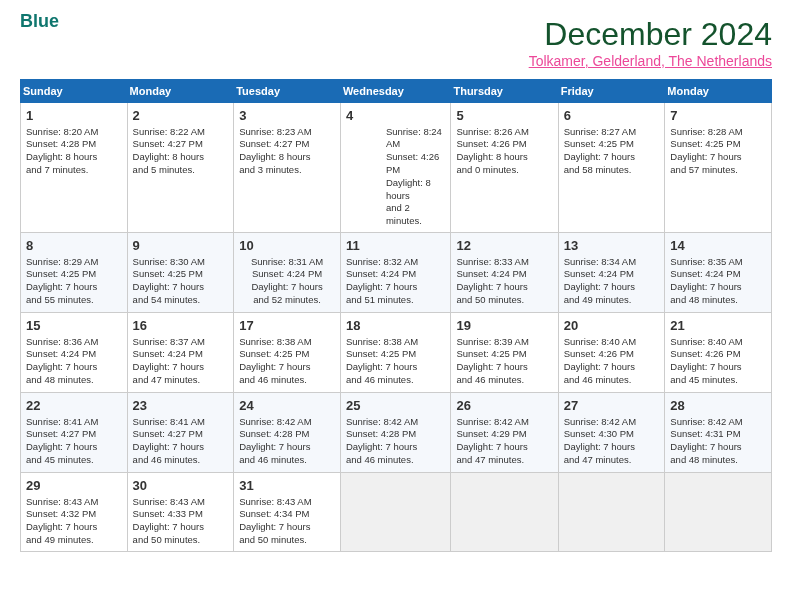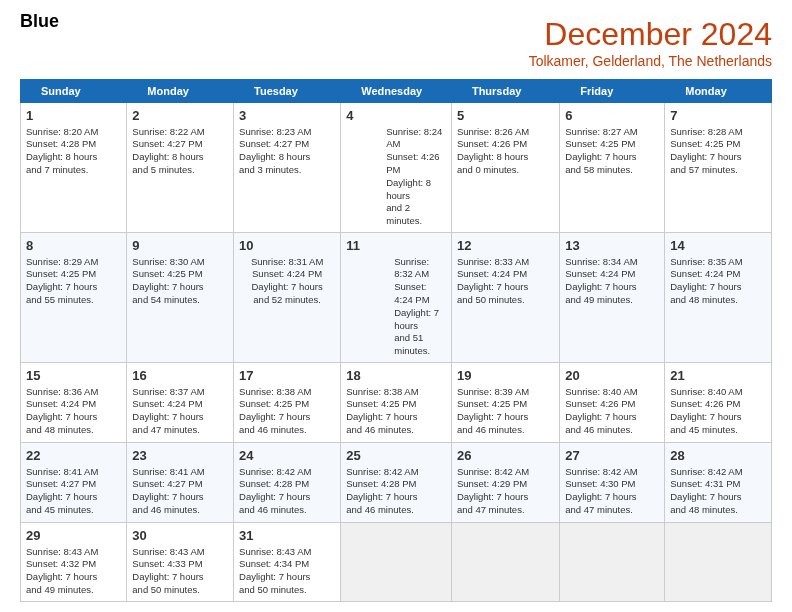--- a/index.html
+++ b/index.html
@@ -37,38 +37,39 @@
     .logo-icon {
       width: 28px;
       height: 28px;
       margin-left: 2px;
     }
     .title-section {
       text-align: right;
     }
     .month-title {
       font-size: 32px;
-      color: #c2410c;
+      color: #14532d;
       font-weight: normal;
       text-align: right;
     }
     .subtitle {
       font-size: 14px;
-      color: #c2410c;
+      color: #ec4899;
+      text-decoration: underline;
     }
     .calendar-table {
       width: 100%;
       border-collapse: collapse;
       font-size: 10px;
     }
     .calendar-table th {
       background-color: #1a6bb5;
       color: white;
       text-align: left;
-      padding: 5px 20px;
+      padding: 5px 2px;
       font-size: 11px;
       font-weight: bold;
       border: 1px solid #1a6bb5;
     }
     .calendar-table td {
       border: 1px solid #ccc;
       vertical-align: top;
       padding: 4px 5px;
       height: 80px;
       width: 113px;
@@ -97,21 +98,21 @@
       height: 70px;
     }
   </style>
 </head>
 <body>
 
 <div class="page">
   <div class="header">
     <div class="logo">
       <div style="display:flex;flex-direction:column;align-items:flex-start;">
-        <span class="logo-text" style="margin-top:-4px;"><span style="color:#000000;">Blue</span></span>
+        <span class="logo-text" style="margin-top:-4px;"><span style="color:#0f766e;">Blue</span></span>
       </div>
     </div>
     <div class="title-section">
       <div class="month-title">December 2024</div>
       <div class="subtitle">Tolkamer, Gelderland, The Netherlands</div>
     </div>
   </div>
 
   <table class="calendar-table">
     <thead>
@@ -194,21 +195,21 @@
           </td>
           <td>
             <span class="day-number">10</span>
             <div class="day-info" style="white-space: pre-line; text-align: center;">Sunrise: 8:31 AM
 Sunset: 4:24 PM
 Daylight: 7 hours
 and 52 minutes.</div>
           </td>
           <td>
             <span class="day-number">11</span>
-            <div class="day-info" style="white-space: pre-line; margin-left: 48px;">Sunrise: 8:32 AM
+            <div class="day-info" style="white-space: pre-line;">Sunrise: 8:32 AM
 Sunset: 4:24 PM
 Daylight: 7 hours
 and 51 minutes.</div>
           </td>
           <td>
             <span class="day-number">12</span>
             <div class="day-info" style="white-space: pre-line;">Sunrise: 8:33 AM
 Sunset: 4:24 PM
 Daylight: 7 hours
 and 50 minutes.</div>

